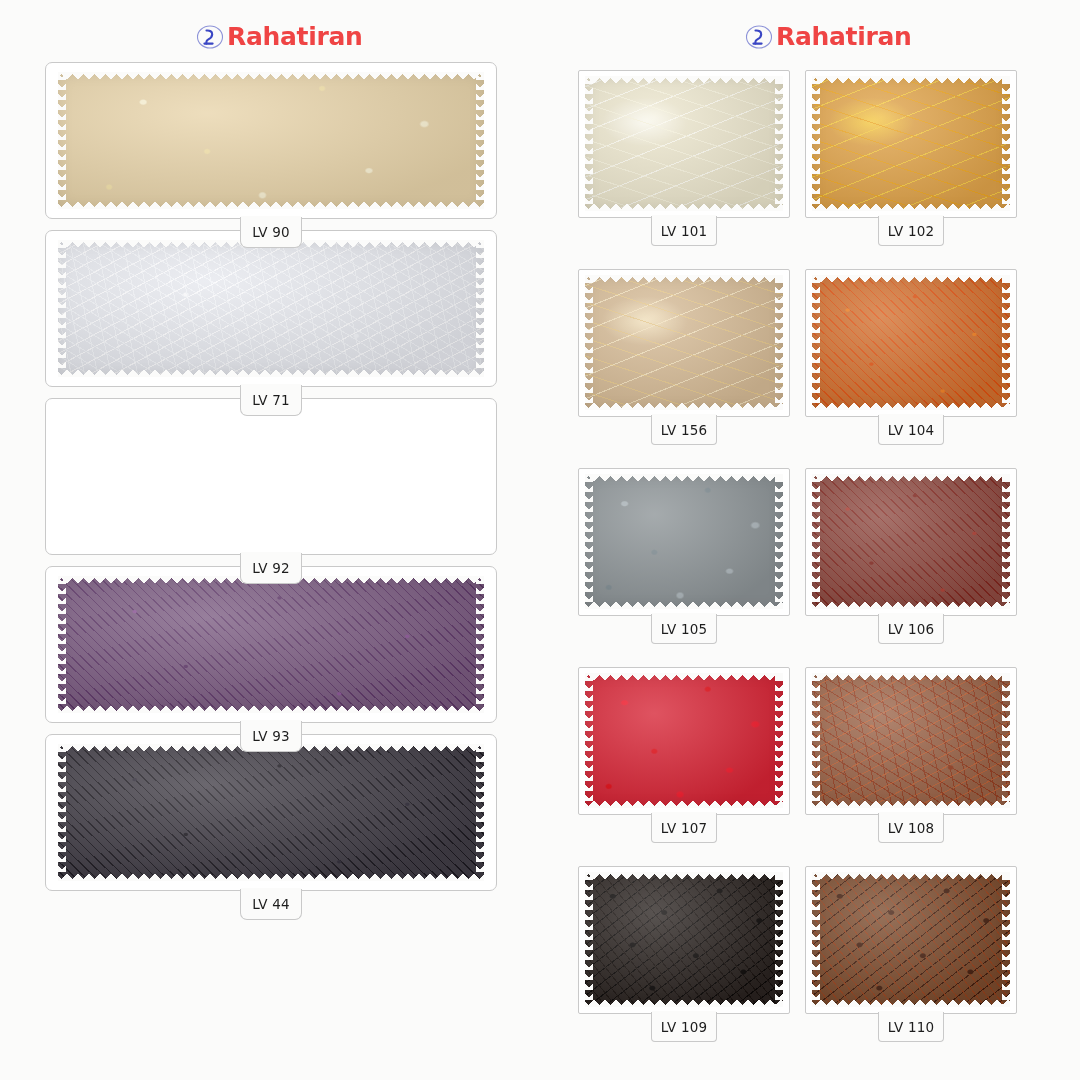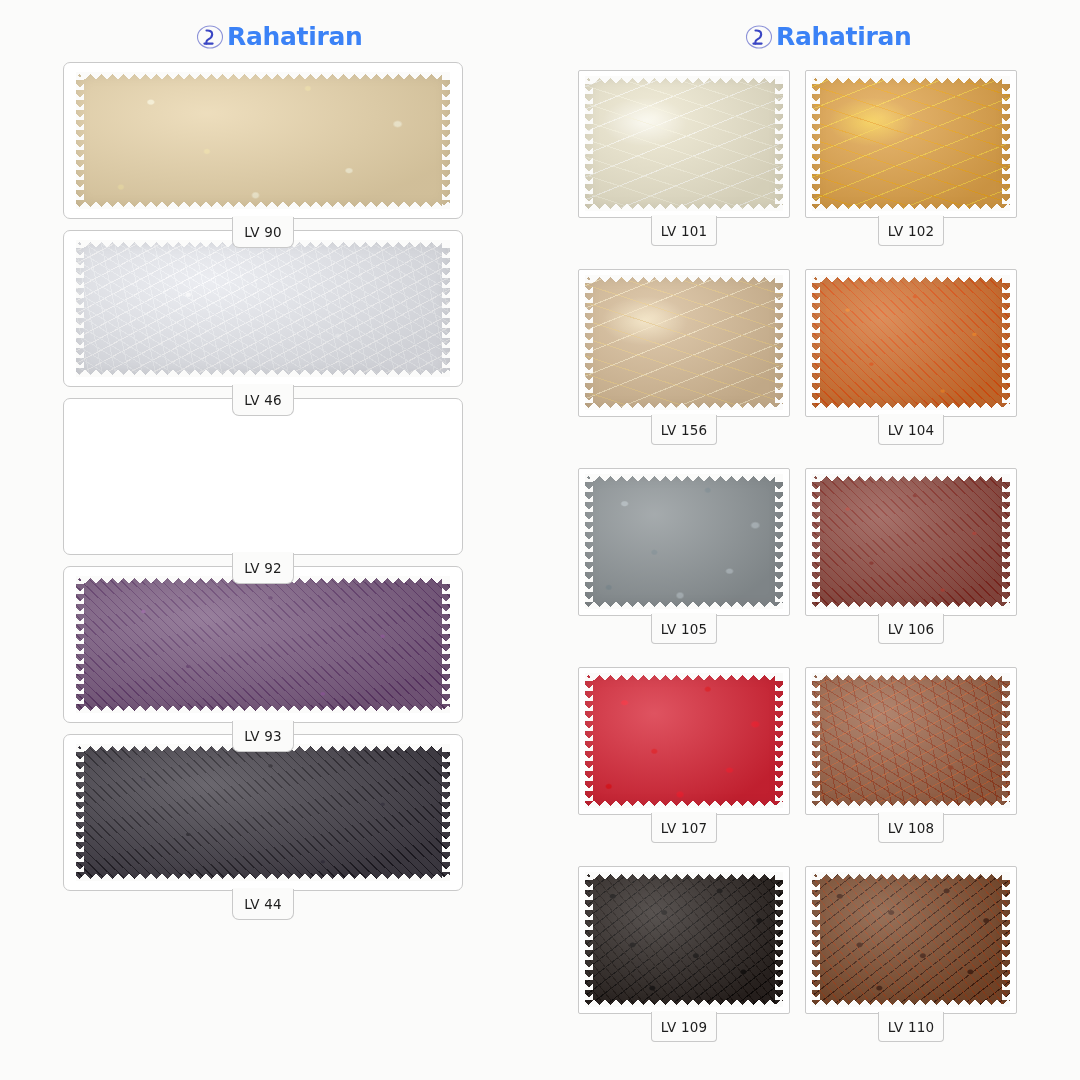--- a/index.html
+++ b/index.html
@@ -31,21 +31,21 @@
   }
   .logo-left  { left: 196px; top: 22px; }
   .logo-right { left: 745px; top: 22px; }
 
   .logo-mark { width: 30px; height: 30px; display: block; }
 
   .logo-text {
     font-family: "DejaVu Sans", sans-serif;
     font-size: 25px;
     font-weight: 700;
-    color: #3b82f6;
+    color: #ef4444;
     letter-spacing: -0.3px;
     line-height: 30px;
   }
 
   .doc-title {
     position: absolute;
     left: 0; right: 0;
     top: 20px;
     text-align: center;
     font-family: "DejaVu Sans", sans-serif;
@@ -76,21 +76,21 @@
   .card {
     position: relative;
     margin-bottom: 11px;
   }
   .card-body {
     position: relative;
     border: 1px solid #c9c9c9;
     background: #ffffff;
     overflow: visible;
   }
-  .card.wide .card-body { border-radius: 7px; height: 157px; width: 400px; margin-left: 18px; }
+  .card.wide .card-body { border-radius: 7px; height: 157px; width: 452px; }
   .card.cell .card-body { border-radius: 2px;  height: 148px; width: 212px; }
 
   
   .tab {
     position: absolute;
     left: 50%;
     transform: translateX(-50%);
     top: 100%;
     margin-top: -1px;
     border: 1px solid #c9c9c9;
@@ -235,21 +235,21 @@
           <div class="swatch-fill" style="background: rgb(230, 232, 238);"></div>
           <div class="tex" style="background-image: repeating-linear-gradient(32deg, rgb(196, 200, 212) 0px, rgb(196, 200, 212) 1px, transparent 1px, transparent 9px), repeating-linear-gradient(-28deg, rgb(249, 250, 252) 0px, rgb(249, 250, 252) 1px, transparent 1px, transparent 11px), repeating-linear-gradient(78deg, rgb(196, 200, 212) 0px, rgb(196, 200, 212) 1px, transparent 1px, transparent 13px), radial-gradient(5px 4px at 30% 40%, rgb(249, 250, 252) 40%, transparent 70%), radial-gradient(5px 4px at 70% 70%, rgb(196, 200, 212) 40%, transparent 70%);"></div>
           <div class="tex-shade"></div>
           <div class="shadow-edge"></div>
           <div class="pinked-top"></div>
           <div class="pinked-bottom"></div>
           <div class="pinked-left"></div>
           <div class="pinked-right"></div>
         </div>
         <div class="tab-notch"></div>
-        <div class="tab">LV 46</div>
+        <div class="tab">LV 71</div>
       </div>
     </div>
     <div class="card wide">
       <div class="card-body">
         <div class="tab-notch"></div>
         <div class="tab">LV 92</div>
       </div>
     </div>
     <div class="card wide">
       <div class="card-body">

